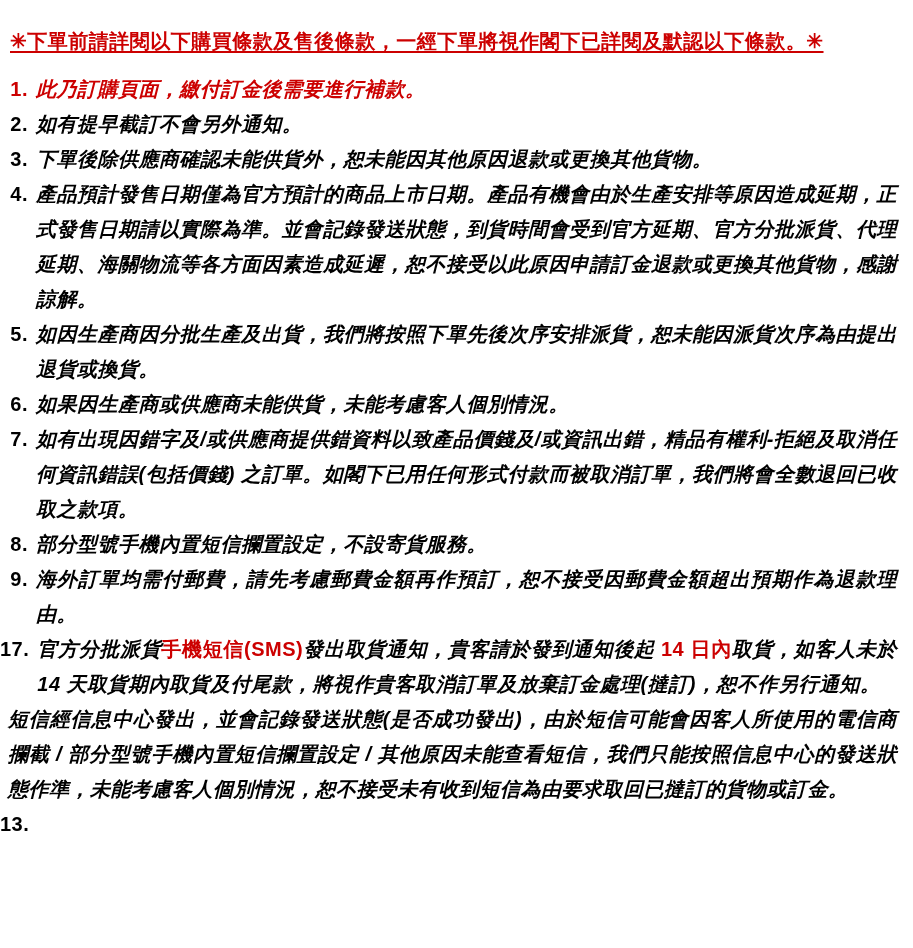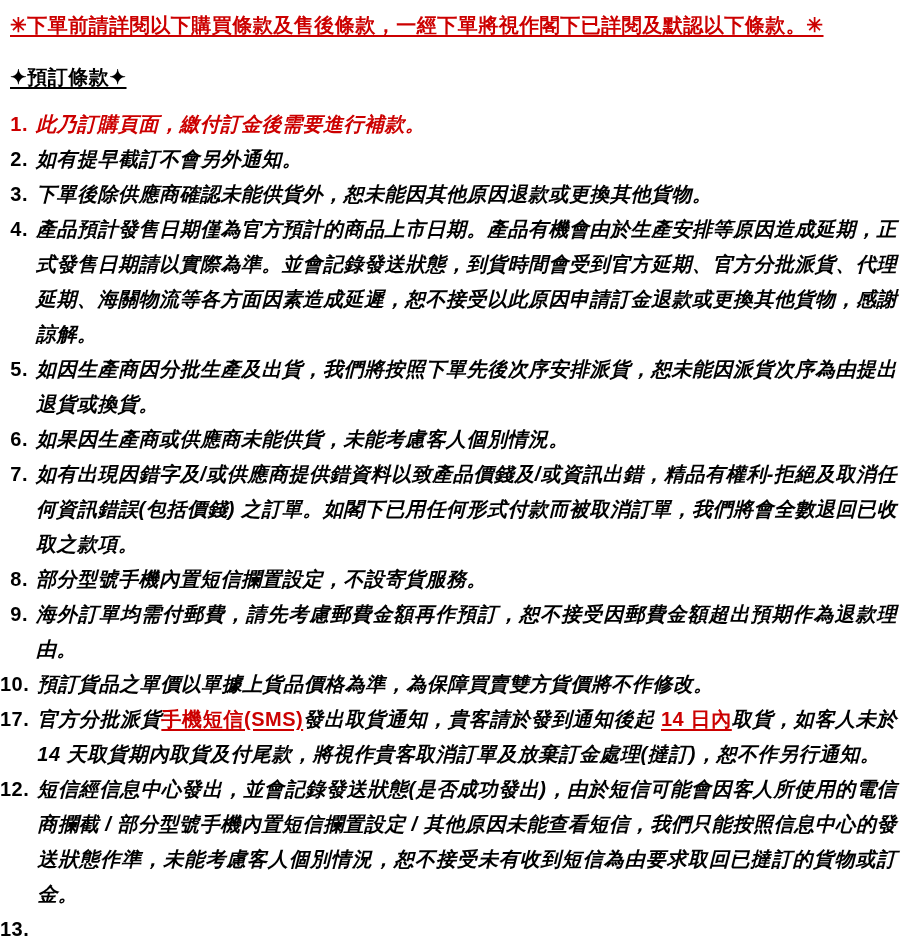--- a/index.html
+++ b/index.html
@@ -17,21 +17,21 @@
     font-family: "Liberation Sans", sans-serif;
     font-weight: 700;
     color: var(--ink);
   }
   .doc {
     padding: 10px 16px 12px 0;
     font-size: 20px;
     letter-spacing: 0.5px;
   }
   .title {
-    margin: 2px 0 0 10px;
+    margin: 18px 0 0 10px;
     line-height: 27px;
     color: var(--red);
     text-decoration: underline;
     text-underline-offset: 3px;
   }
   .section-header {
     margin: 25px 0 0 10px;
     line-height: 26px;
     color: var(--ink);
     text-decoration: underline;
@@ -56,31 +56,29 @@
     text-justify: inter-character;
   }
   .term-item.red-item,
   .term-item.red-item .num,
   .term-item.red-item .content {
     color: var(--red);
   }
   .seg-normal { color: inherit; font-style: italic; }
   .seg-red-underline {
     color: var(--red);
-    text-decoration: underline;
     text-underline-offset: 3px;
   }
 </style>
 </head>
 <body style="background: rgb(255, 255, 255);">
 
 <div class="doc">
   <div class="title">✳下單前請詳閱以下購買條款及售後條款，一經下單將視作閣下已詳閱及默認以下條款。✳</div>
 
-  <div class="section-header">✦預訂條款✦</div>
 
   <div class="terms-list">
       <div class="term-item red-item">
         <span class="num">1.</span>
         <div class="content"><span class="seg-normal">此乃訂購頁面，繳付訂金後需要進行補款。</span></div>
       </div>
       <div class="term-item">
         <span class="num">2.</span>
         <div class="content"><span class="seg-normal">如有提早截訂不會另外通知。</span></div>
       </div>
@@ -106,29 +104,24 @@
       </div>
       <div class="term-item">
         <span class="num">8.</span>
         <div class="content"><span class="seg-normal">部分型號手機內置短信攔置設定，不設寄貨服務。</span></div>
       </div>
       <div class="term-item">
         <span class="num">9.</span>
         <div class="content"><span class="seg-normal">海外訂單均需付郵費，請先考慮郵費金額再作預訂，恕不接受因郵費金額超出預期作為退款理由。</span></div>
       </div>
       <div class="term-item">
-        <span class="num">10.</span>
-        <div class="content"><span class="seg-normal">預訂貨品之單價以單據上貨品價格為準，為保障買賣雙方貨價將不作修改。</span></div>
-      </div>
-      <div class="term-item">
         <span class="num">17.</span>
         <div class="content"><span class="seg-normal">官方分批派貨</span><span class="seg-red-underline">手機短信(SMS)</span><span class="seg-normal">發出取貨通知，貴客請於發到通知後起 </span><span class="seg-red-underline">14 日內</span><span class="seg-normal">取貨，如客人未於 14 天取貨期內取貨及付尾款，將視作貴客取消訂單及放棄訂金處理(撻訂)，恕不作另行通知。</span></div>
       </div>
       <div class="term-item">
-        <span class="num">12.</span>
         <div class="content"><span class="seg-normal">短信經信息中心發出，並會記錄發送狀態(是否成功發出)，由於短信可能會因客人所使用的電信商攔截 / 部分型號手機內置短信攔置設定 / 其他原因未能查看短信，我們只能按照信息中心的發送狀態作準，未能考慮客人個別情況，恕不接受未有收到短信為由要求取回已撻訂的貨物或訂金。</span></div>
       </div>
       <div class="term-item">
         <span class="num">13.</span>
         <div class="content"></div>
       </div>
     </div>
 </div>
 
 </body></html>

